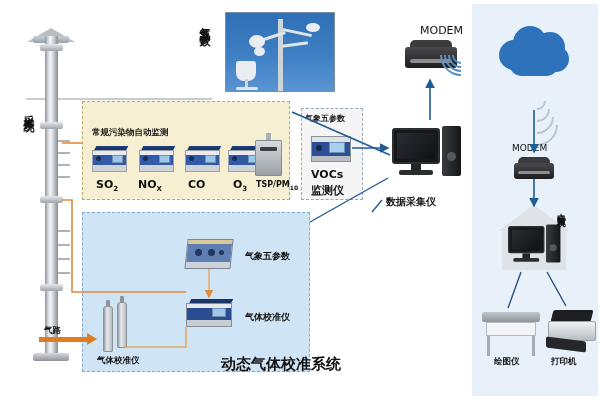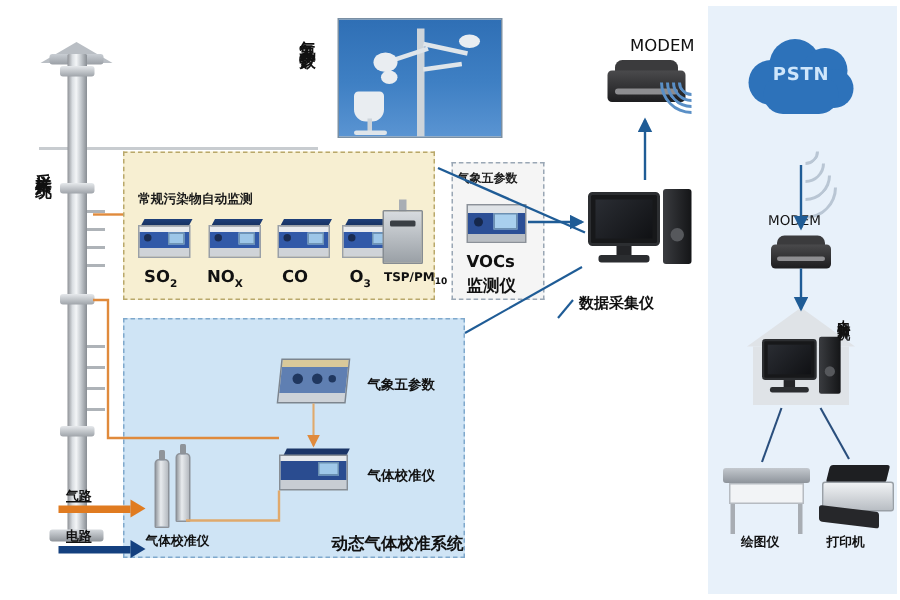--- a/index.html
+++ b/index.html
@@ -164,21 +164,21 @@
     background:linear-gradient(180deg,#f0f2f4,#b9bec4);border:1px solid #9aa0a6;
     box-sizing:border-box;border-radius:2px;}
   #printer .pr-tray{position:absolute;left:-2px;top:29px;width:40px;height:11px;
     background:#26272a;transform:skewY(7deg);border-radius:2px;}
   svg.ov{position:absolute;left:0;top:0;width:600px;height:400px;
          pointer-events:none;overflow:visible;}
 
   
   #legend{position:absolute;left:36px;top:326px;width:80px;}
   .lg-row{position:relative;height:22px;}
-  .lg-txt{position:absolute;left:8px;top:-1px;font-size:8.5px;font-weight:bold;color:#111;text-decoration:underline;}
+  .lg-txt{position:absolute;left:8px;top:-1px;font-size:8.5px;font-weight:bold;color:#111;}
   .lg-bar{position:absolute;left:3px;top:11px;width:48px;height:5px;}
   .lg-head{position:absolute;left:51px;top:7px;width:0;height:0;
     border-top:6px solid transparent;border-bottom:6px solid transparent;}
 
   
   .arc{position:absolute;border:2px solid #b9c6d4;border-radius:50%;
        border-color:#b9c6d4 transparent transparent transparent;}
 </style>
 </head>
 <body>
@@ -297,21 +297,21 @@
   </div>
   <div class="lab" style="left:245px;top:311px;font-size:9px">气体校准仪</div>
 
   <div>
     <div class="cyl-neck" style="left:106px;top:300px"></div>
     <div class="cyl" style="left:103px;top:306px"></div>
     <div class="cyl-neck" style="left:120px;top:296px"></div>
     <div class="cyl" style="left:117px;top:302px"></div>
   </div>
   <div class="lab" style="left:97px;top:355px;font-size:8.5px">气体校准仪</div>
-  <div class="lab" style="left:221px;top:355px;font-size:11px">动态气体校准系统</div>
+  <div class="lab" style="left:221px;top:355px;font-size:15px">动态气体校准系统</div>
 
   <div class="lab" style="left:420px;top:24px;font-size:11px;font-weight:normal">MODEM</div>
   <div class="modem" style="left:405px;top:40px">
     <div class="m-top"></div>
       <div class="m-body"></div>
       <div class="m-slot"></div>
   </div>
 
   <div class="pc" style="left:392px;top:128px">
     <div class="monitor">
@@ -323,21 +323,20 @@
       <div class="tbtn"></div>
   </div>
   <div class="lab" style="left:386px;top:195px;font-size:10px">数据采集仪</div>
 
   <div id="pstn">
     <div class="cpart" style="left:4px;top:16px;width:30px;height:30px;"></div>
     <div class="cpart" style="left:18px;top:2px;width:34px;height:34px;"></div>
     <div class="cpart" style="left:40px;top:8px;width:30px;height:30px;"></div>
     <div class="cpart" style="left:48px;top:22px;width:26px;height:26px;"></div>
     <div class="cpart" style="left:14px;top:26px;width:50px;height:26px;border-radius:14px;"></div>
-    <div class="ctext">PSTN</div>
   </div>
 
   <div>
     <div class="arc" style="left:452px;top:46px;width:14px;height:14px;transform:rotate(-135deg);border-color:#5a8fc6 transparent transparent transparent;"></div>
     <div class="arc" style="left:448px;top:42px;width:22px;height:22px;transform:rotate(-135deg);border-color:#5a8fc6 transparent transparent transparent;"></div>
     <div class="arc" style="left:444px;top:38px;width:30px;height:30px;transform:rotate(-135deg);border-color:#5a8fc6 transparent transparent transparent;"></div>
     <div class="arc" style="left:440px;top:34px;width:38px;height:38px;transform:rotate(-135deg);border-color:#5a8fc6 transparent transparent transparent;"></div>
   </div>
 
   <div>
@@ -418,20 +417,15 @@
 
     <path d="M547,272 L566,306" stroke="#2a4f7d" stroke-width="1.4" fill="none"></path>
   </svg>
 
   <div id="legend">
     <div class="lg-row">
       <div class="lg-txt">气路</div>
       <div class="lg-bar" style="background:#e07b20"></div>
       <div class="lg-head" style="border-left:10px solid #e07b20"></div>
     </div>
-    <div class="lg-row" style="margin-top:5px">
-      <div class="lg-txt">电路</div>
-      <div class="lg-bar" style="background:#14407f"></div>
-      <div class="lg-head" style="border-left:10px solid #14407f"></div>
-    </div>
   </div>
 
 </div>
 
 </body></html>

